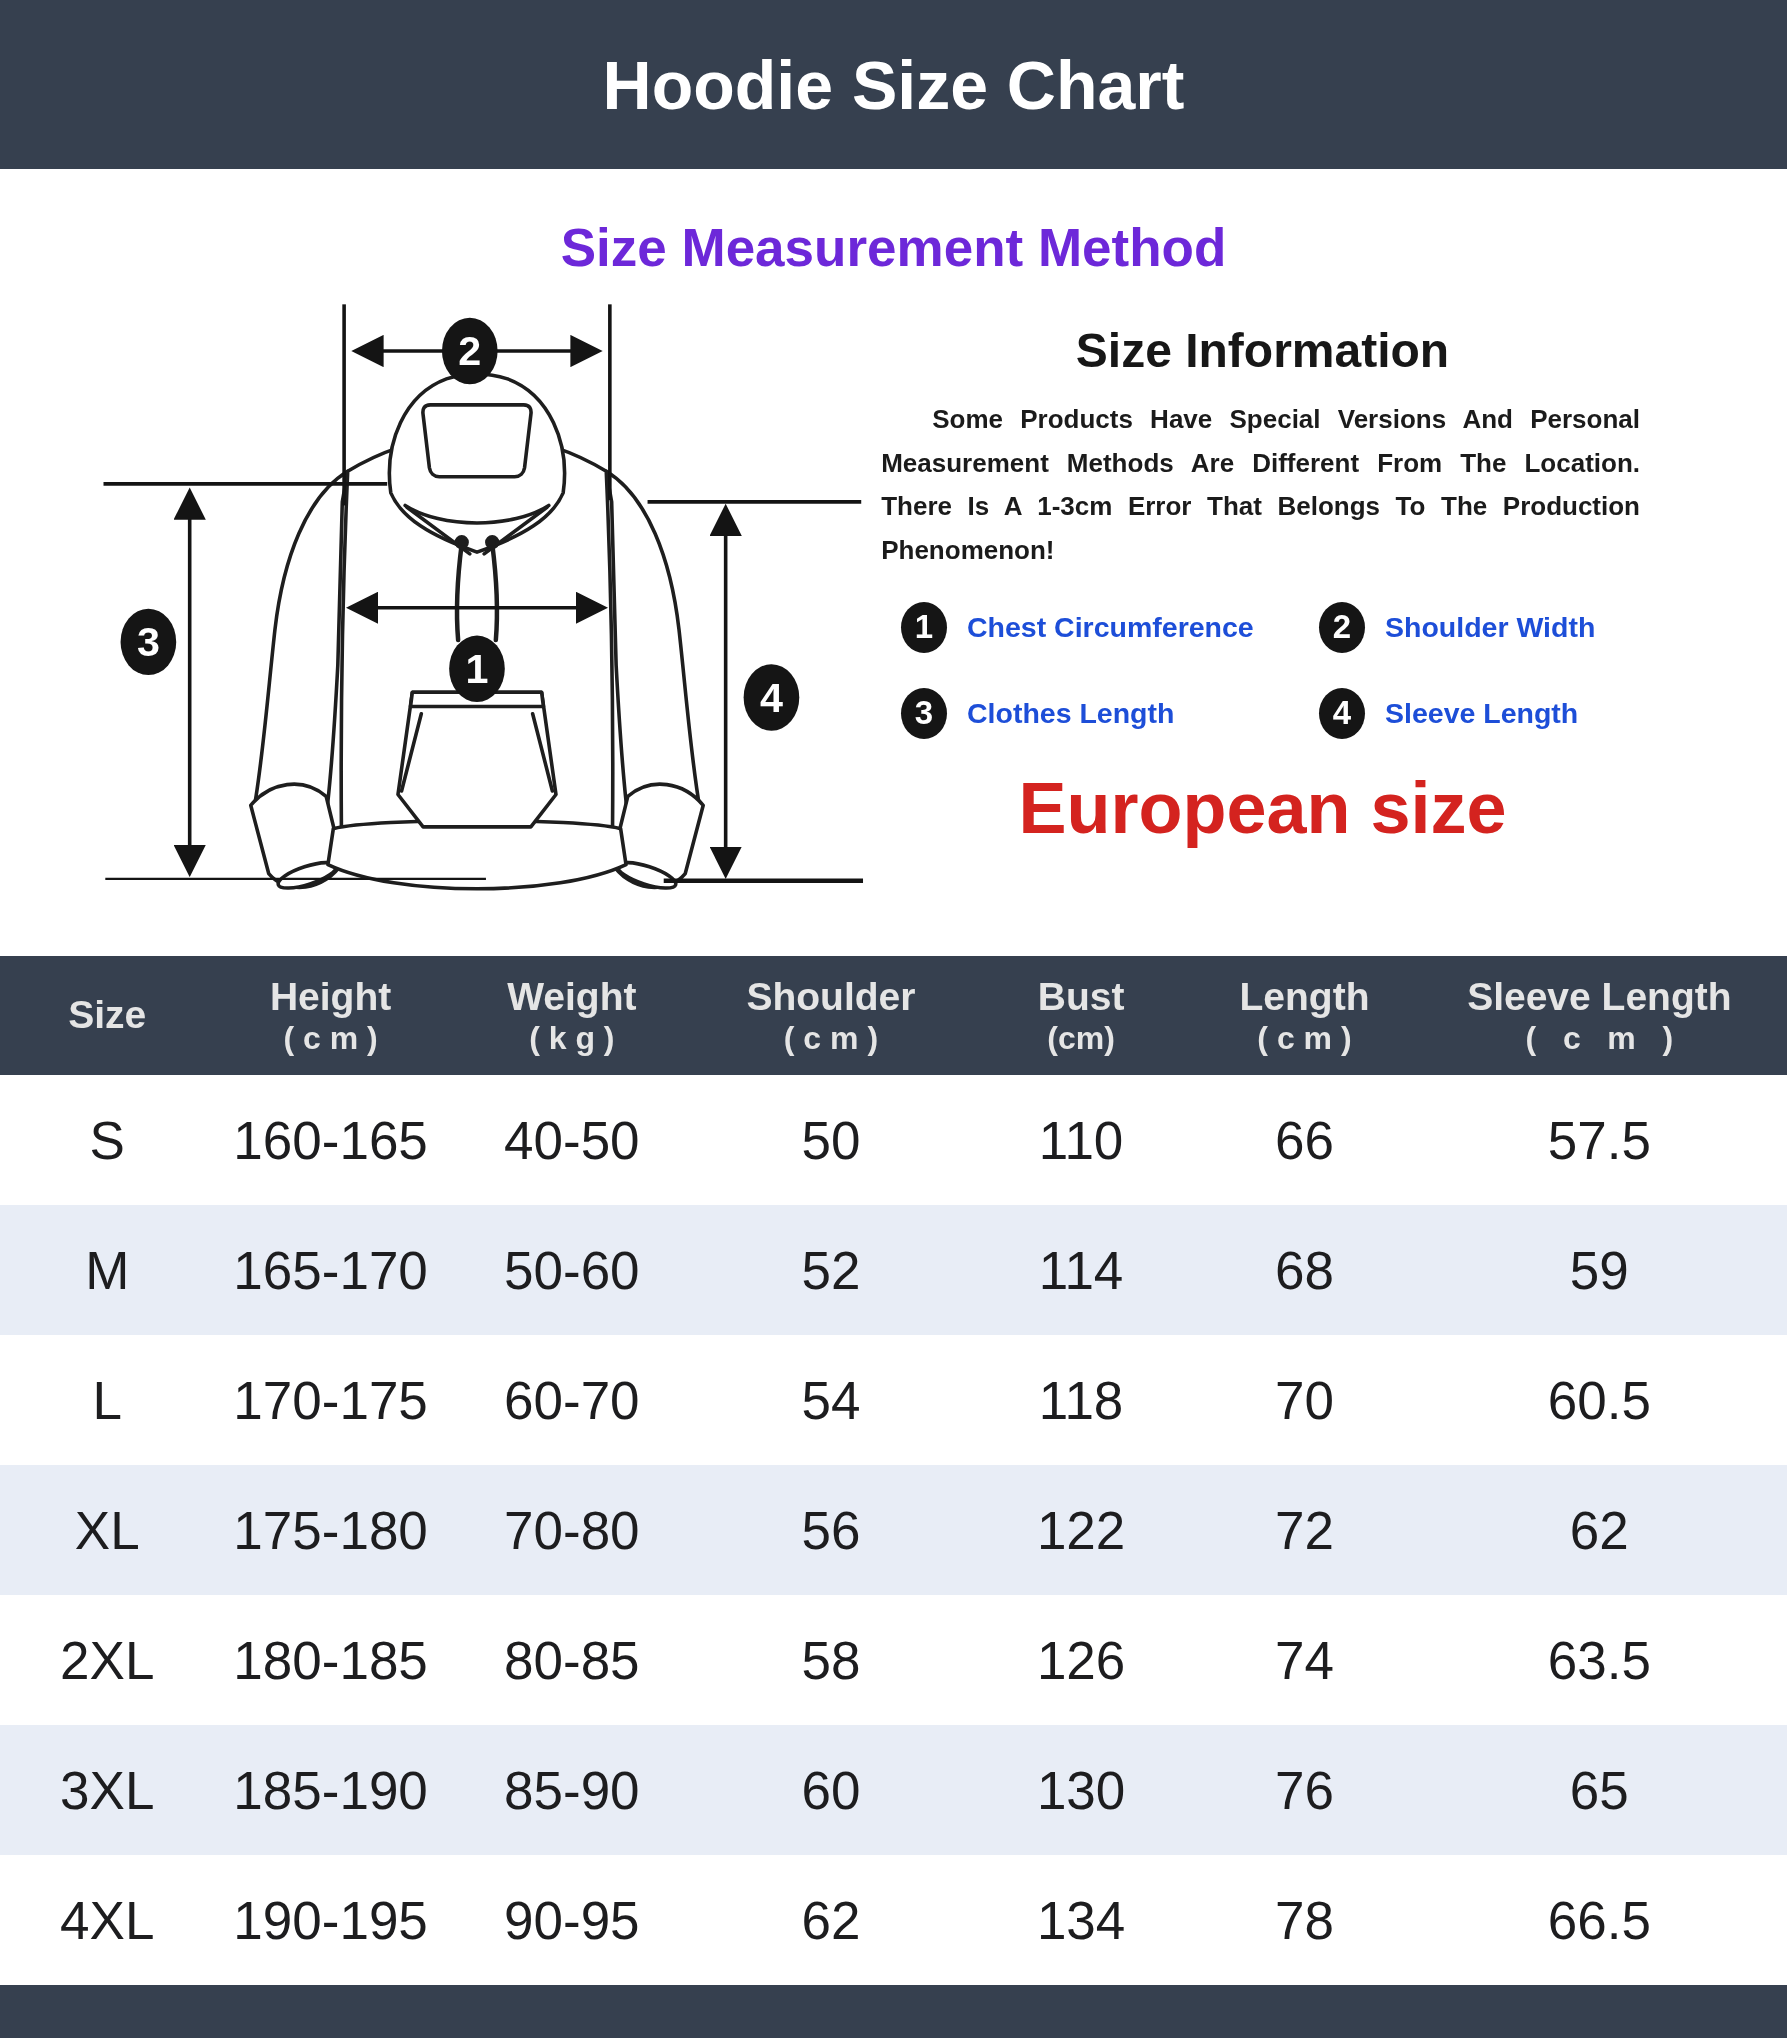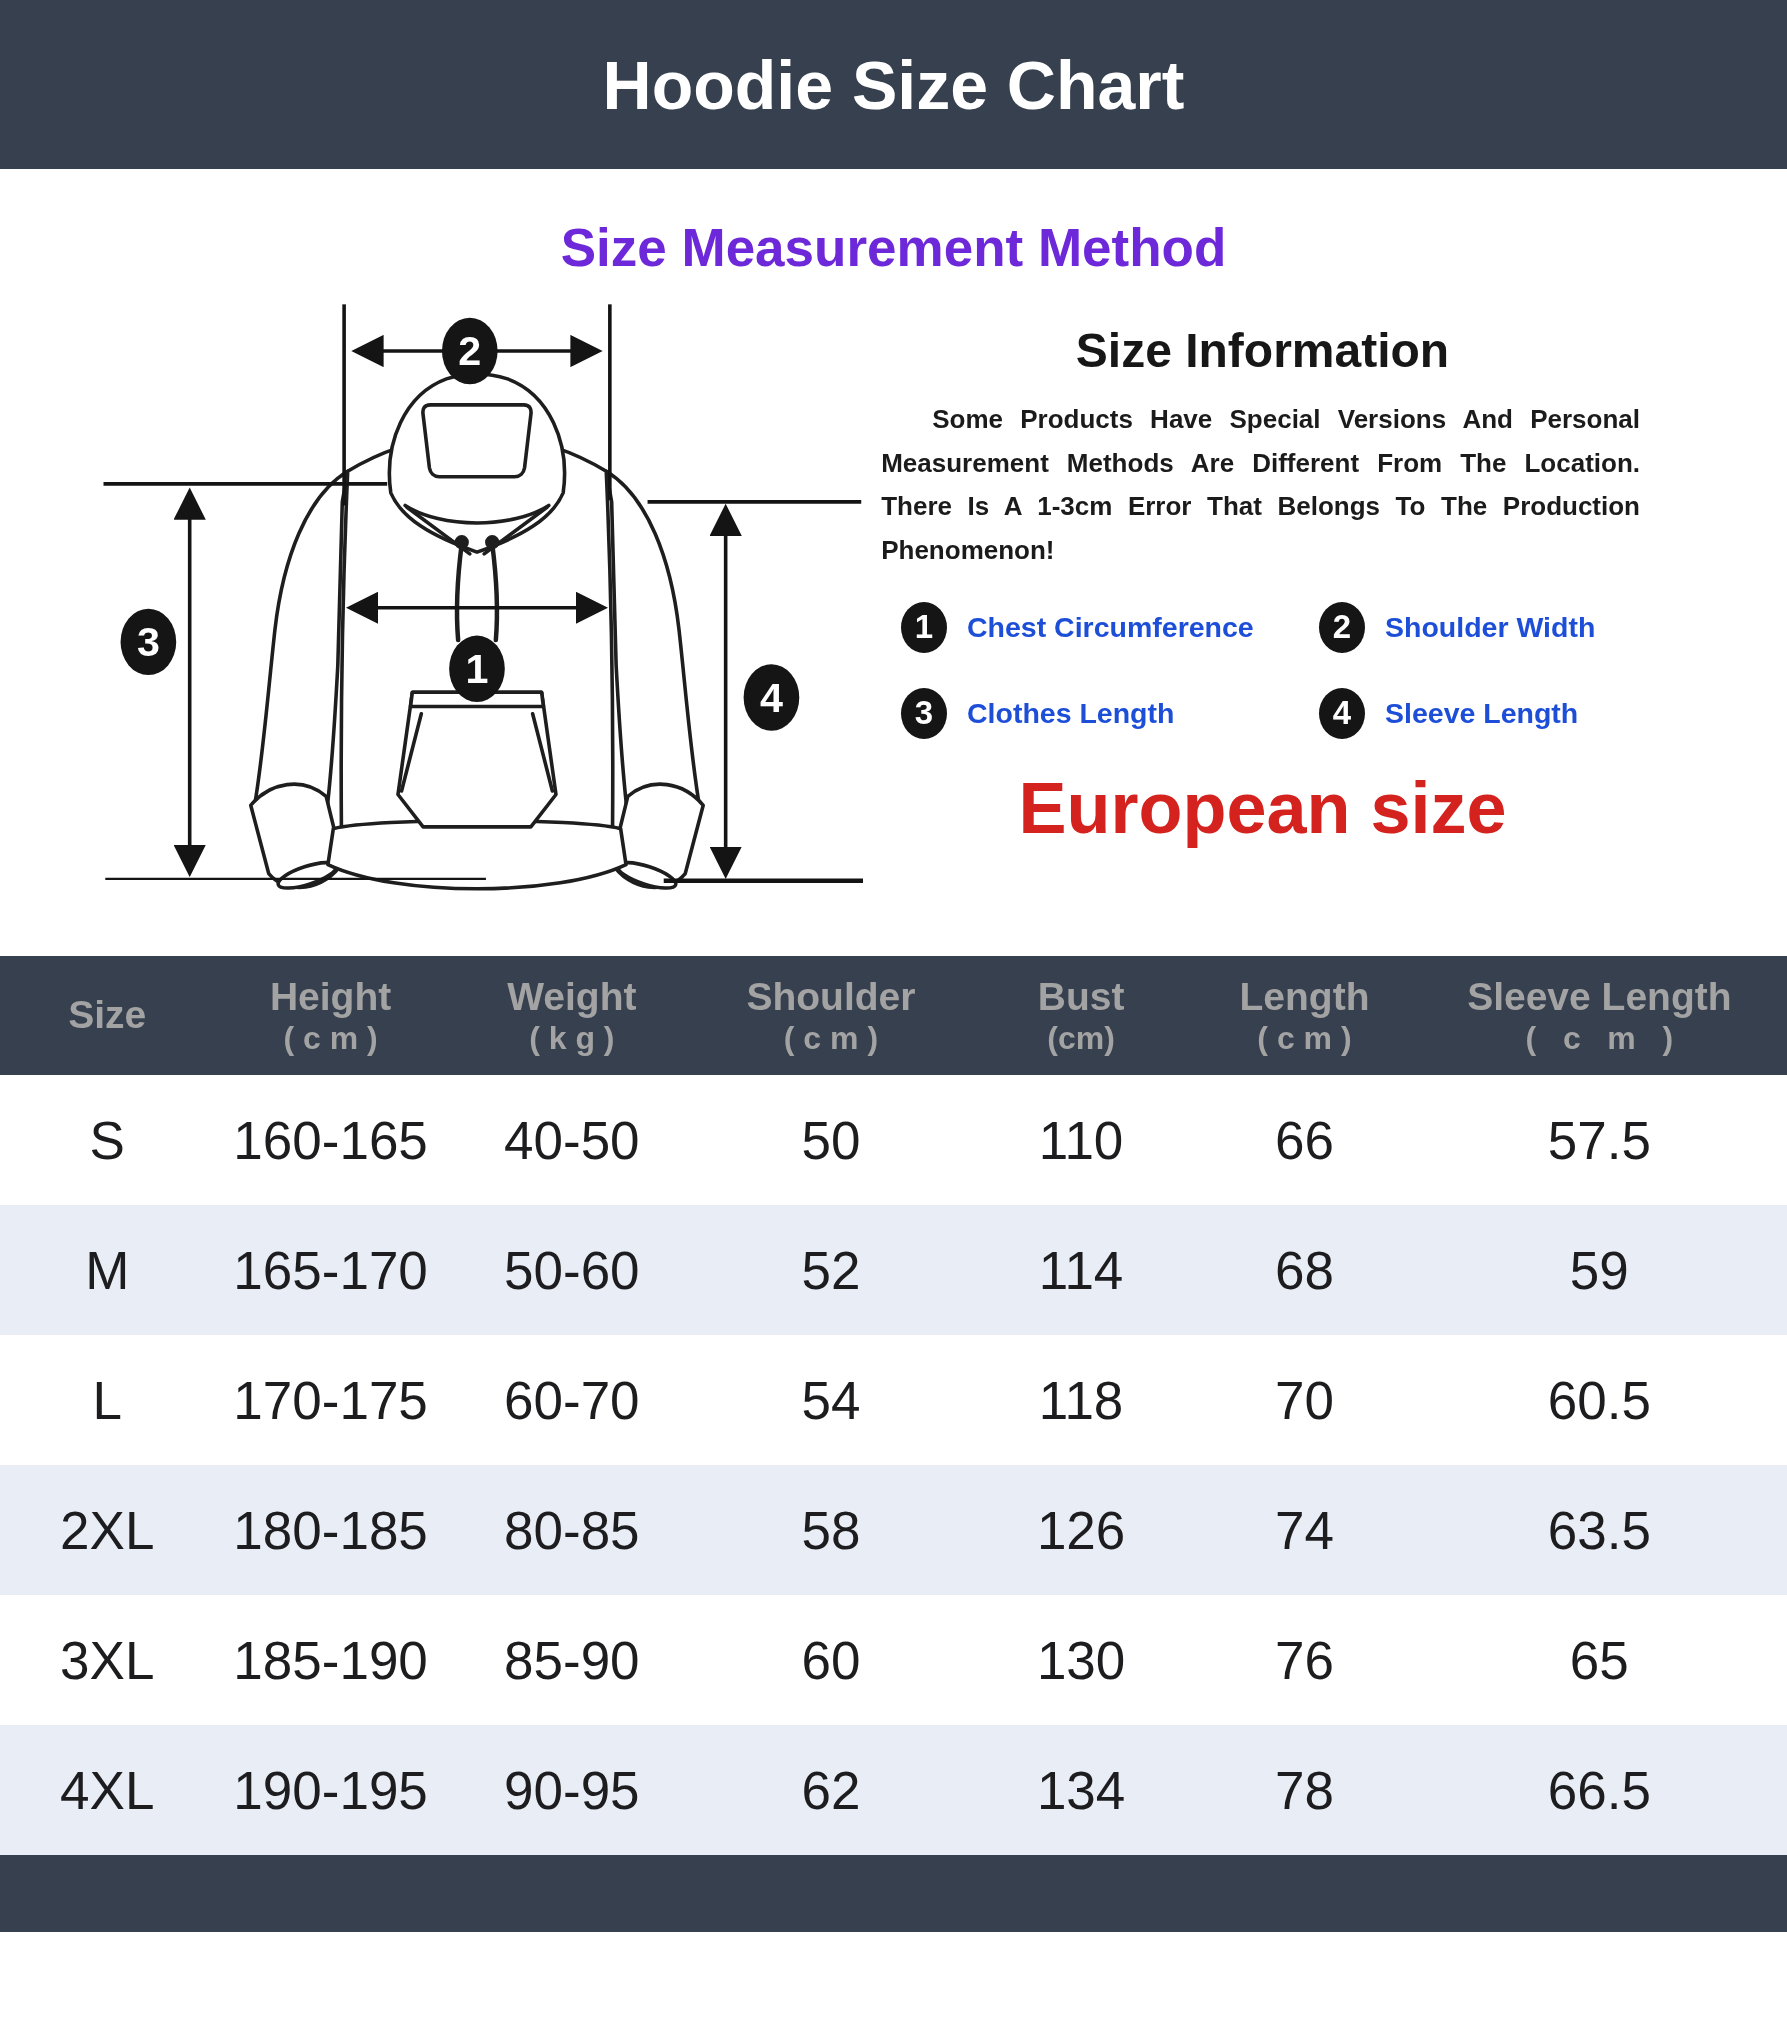--- a/index.html
+++ b/index.html
@@ -33,21 +33,21 @@
   .legend-item{display:flex;align-items:center;gap:20px;text-align:left;}
   .badge{
     width:46px;height:51px;border-radius:50%;background:#151515;color:#fff;
     font-weight:bold;font-size:33px;display:flex;align-items:center;justify-content:center;flex:0 0 auto;
   }
   .legend-label{font-size:28.5px;font-weight:bold;color:#1d4ed8;white-space:nowrap;}
   .euro{margin-top:33px;font-size:72px;font-weight:bold;color:var(--red);line-height:1;}
 
   
   table{width:100%;border-collapse:collapse;table-layout:fixed;}
-  thead th{background:var(--dark);height:119px;color:#a3a3a3;font-weight:bold;vertical-align:middle;padding:0;}
+  thead th{background:var(--dark);height:119px;color:#e5e5e5;font-weight:bold;vertical-align:middle;padding:0;}
   th .h1{display:block;font-size:39px;line-height:1.18;}
   th .h2{display:block;font-size:32px;line-height:1.18;white-space:pre;}
   tbody td{height:130px;text-align:center;vertical-align:middle;font-size:53px;font-weight:400;color:#1d1d1f;padding:0;}
   tbody tr:nth-child(even){background:var(--rowalt);}
   .footer-bar{height:77px;background:var(--dark);}
 </style>
 </head>
 <body>
 
 <div class="banner">
@@ -214,20 +214,29 @@
       <tr>
     <td>L</td>
     <td>170-175</td>
     <td>60-70</td>
     <td>54</td>
     <td>118</td>
     <td>70</td>
     <td>60.5</td>
   </tr>
       <tr>
+    <td>XL</td>
+    <td>175-180</td>
+    <td>70-80</td>
+    <td>56</td>
+    <td>122</td>
+    <td>72</td>
+    <td>62</td>
+  </tr>
+      <tr>
     <td>2XL</td>
     <td>180-185</td>
     <td>80-85</td>
     <td>58</td>
     <td>126</td>
     <td>74</td>
     <td>63.5</td>
   </tr>
       <tr>
     <td>3XL</td>

